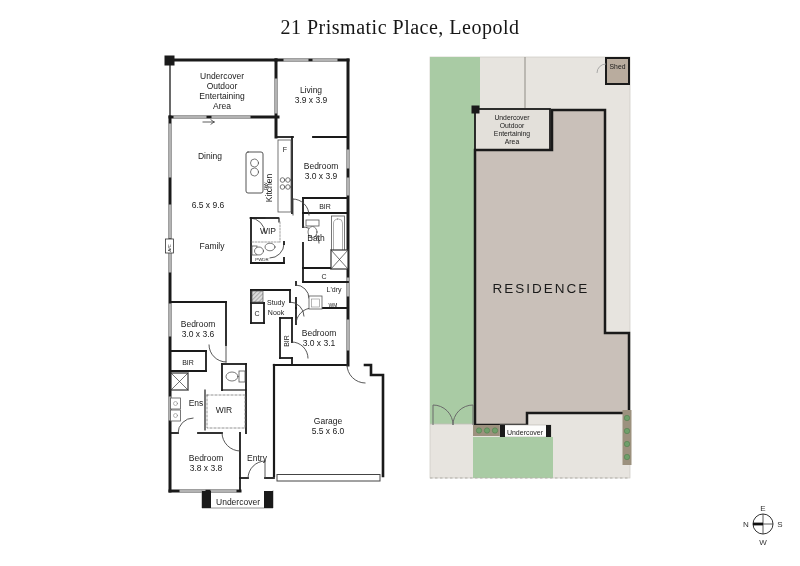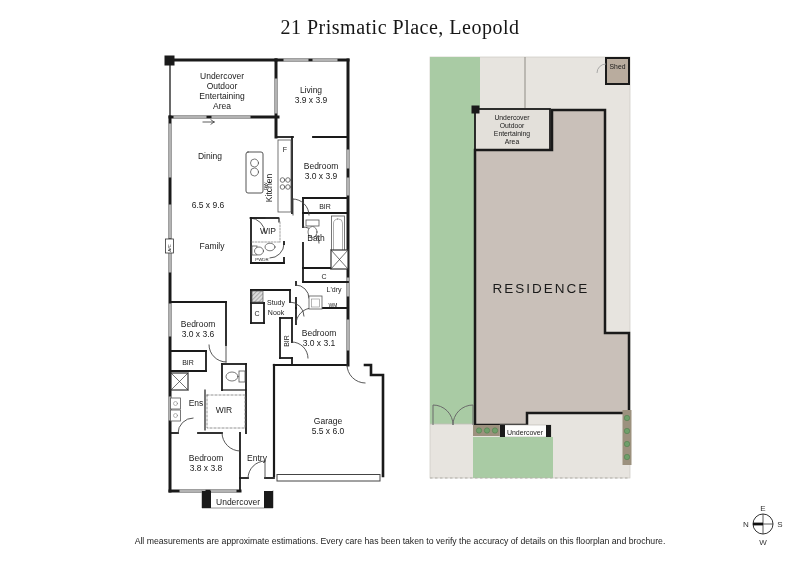--- a/index.html
+++ b/index.html
@@ -305,14 +305,13 @@
       <circle cx="763" cy="524" r="10" stroke="#333" stroke-width="1" fill="none"></circle>
       <path d="M763,514 V534 M753,524 H773" stroke="#333" stroke-width="0.8"></path>
       <path d="M753,524 H763" stroke="#111" stroke-width="2.8"></path>
       <text class="cmp" x="763" y="511">E</text>
       <text class="cmp" x="780" y="527">S</text>
       <text class="cmp" x="763" y="545">W</text>
       <text class="cmp" x="746" y="527">N</text>
     </g>
   </svg>
 
-  <div class="disclaimer">All measurements are approximate estimations. Every care has been taken to verify the accuracy of details on this floorplan and brochure.</div>
 </div>
 
 </body></html>

